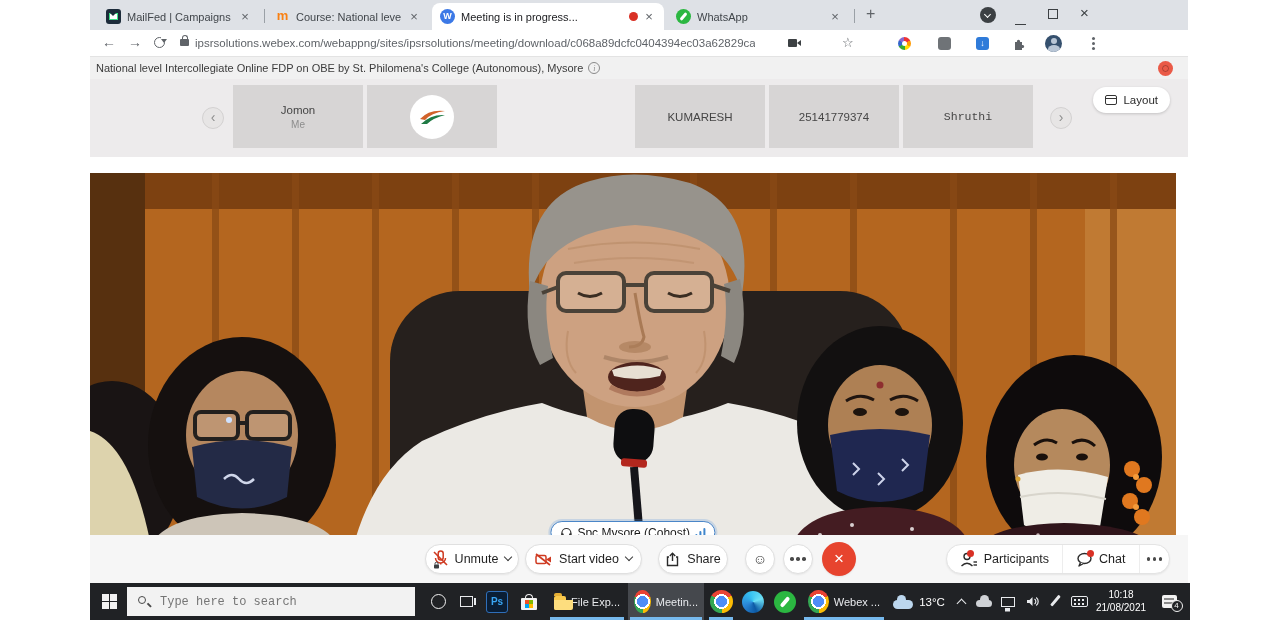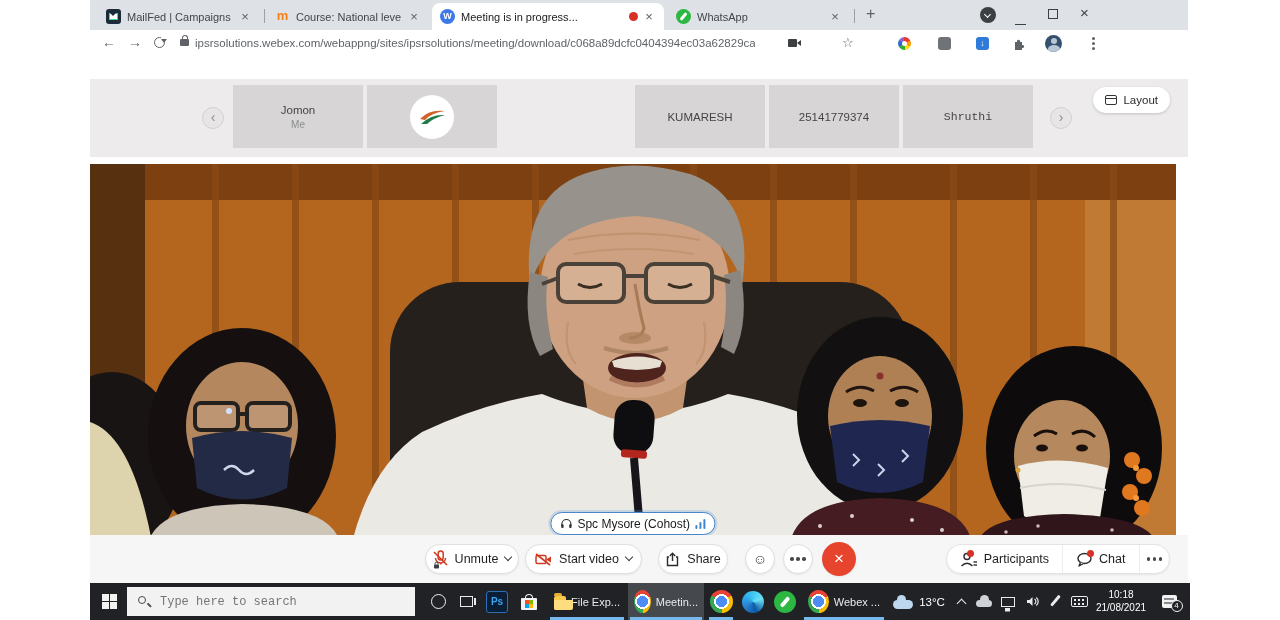--- a/index.html
+++ b/index.html
@@ -66,21 +66,21 @@
   .strip { position:absolute; left:0; top:79px; width:100%; height:78px; background:#edebec; }
   .scroll-btn { position:absolute; width:22px; height:22px; border-radius:50%; background:#e7e5e5; border:1px solid #d3d1d1; color:#8d8d8d; font-size:14px; text-align:center; line-height:19px; top:28px; }
   .tile { position:absolute; top:6px; width:130px; height:63px; background:#d7d5d5; display:flex; flex-direction:column; align-items:center; justify-content:center; font-size:11.5px; color:#454545; }
   .tile .sub { font-size:10px; color:#8d8d8d; margin-top:3px; }
   .tile .logo-circ { width:44px; height:44px; background:#fff; border-radius:50%; display:flex; align-items:center; justify-content:center; }
   .layout-btn { position:absolute; right:18px; top:8px; height:26px; background:#fff; border-radius:13px; box-shadow:0 1px 3px rgba(0,0,0,.18); display:flex; align-items:center; padding:0 12px; font-size:11.5px; color:#2b2b2b; gap:6px; }
   .layout-ic { width:12px; height:10px; border:1.3px solid #333; border-radius:2px; position:relative; }
   .layout-ic:after { content:""; position:absolute; left:0; top:2px; width:100%; height:1.2px; background:#333; }
 
   
-  .video { position:absolute; left:0; top:164px; width:1086px; height:378px; background:#000; }
+  .video { position:absolute; left:0; top:173px; width:1086px; height:378px; background:#000; }
   .spk-label { position:absolute; left:50%; transform:translateX(-50%); bottom:7px; height:23px; background:#fff; border:1.5px solid #4a86c8; box-shadow:0 0 0 2px rgba(90,150,220,.25); border-radius:12px; display:inline-flex; align-items:center; gap:5px; padding:0 9px; font-size:12px; color:#1a1a1a; white-space:nowrap; }
   .audio-bars { display:inline-flex; align-items:flex-end; gap:1.5px; height:10px; }
   .audio-bars i { width:2.5px; background:#3f86cc; border-radius:1px; }
 
   
   .ctrlbar { position:absolute; left:0; top:535px; width:100%; height:48px; background:#f6f6f6; }
   .pill { position:absolute; top:9px; height:30px; background:#fff; border:1px solid #e0e0e0; border-radius:15px; box-shadow:0 1px 2px rgba(0,0,0,.07); display:flex; align-items:center; justify-content:center; gap:7px; font-size:12.5px; color:#1f1f1f; }
   .circ { position:absolute; top:9px; width:30px; height:30px; background:#fff; border:1px solid #e0e0e0; border-radius:50%; box-shadow:0 1px 2px rgba(0,0,0,.07); display:flex; align-items:center; justify-content:center; font-size:14px; color:#2b2b2b; }
   .circ.end { width:34px; height:34px; top:7px; background:#e7442e; border:none; color:#fff; font-size:17px; }
   .chevdn { display:inline-block; width:6px; height:6px; border-right:1.6px solid #3c3c3c; border-bottom:1.6px solid #3c3c3c; transform:rotate(45deg); position:relative; top:-2px; }
@@ -204,20 +204,27 @@
             <path d="M3,5 h2 a1.6,1.6 0 1 1 3,0 h2 v3 a1.6,1.6 0 1 1 0,3 v2 h-7 z" fill="#5f6368"></path>
           </svg>
       </span>
       <span class="avatar" style="left:955px;">
           <i></i>
           <b></b>
         </span>
       <span class="dotv" style="left:1002px;top:12px;"></span>
     </div>
 
+    <div class="titlerow">
+      <span class="t">National level Intercollegiate Online FDP on OBE by St. Philomena's College (Autonomous), Mysore</span>
+      <span class="info-ic">i</span>
+      <span class="rec-btn">
+          <i></i>
+        </span>
+    </div>
 
     <div class="strip">
       <div class="scroll-btn" style="left:112px;">‹</div>
       <div class="tile" style="left:143px;">
         <span>Jomon</span>
         <span class="sub">Me</span>
       </div>
       <div class="tile" style="left:277px;">
         <span class="logo-circ">
           <svg width="28" height="20" viewBox="0 0 28 20">

